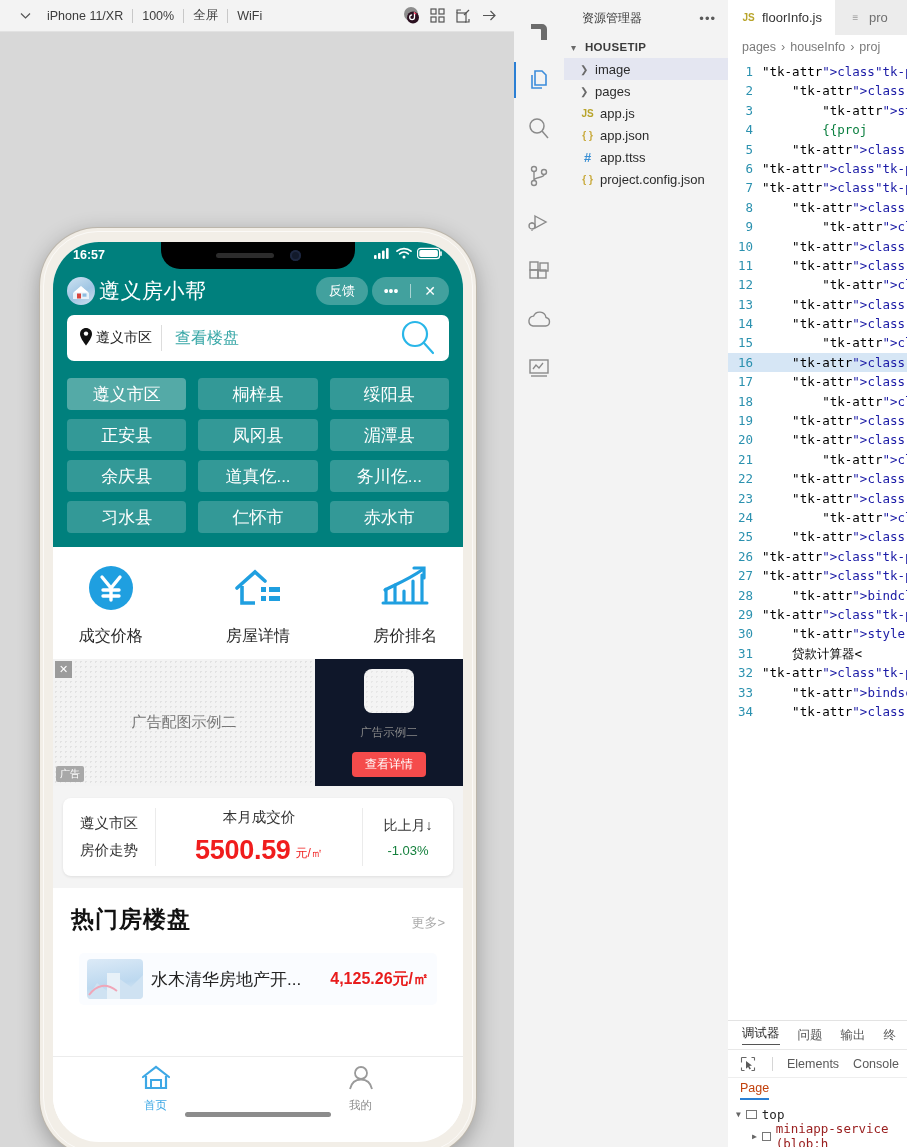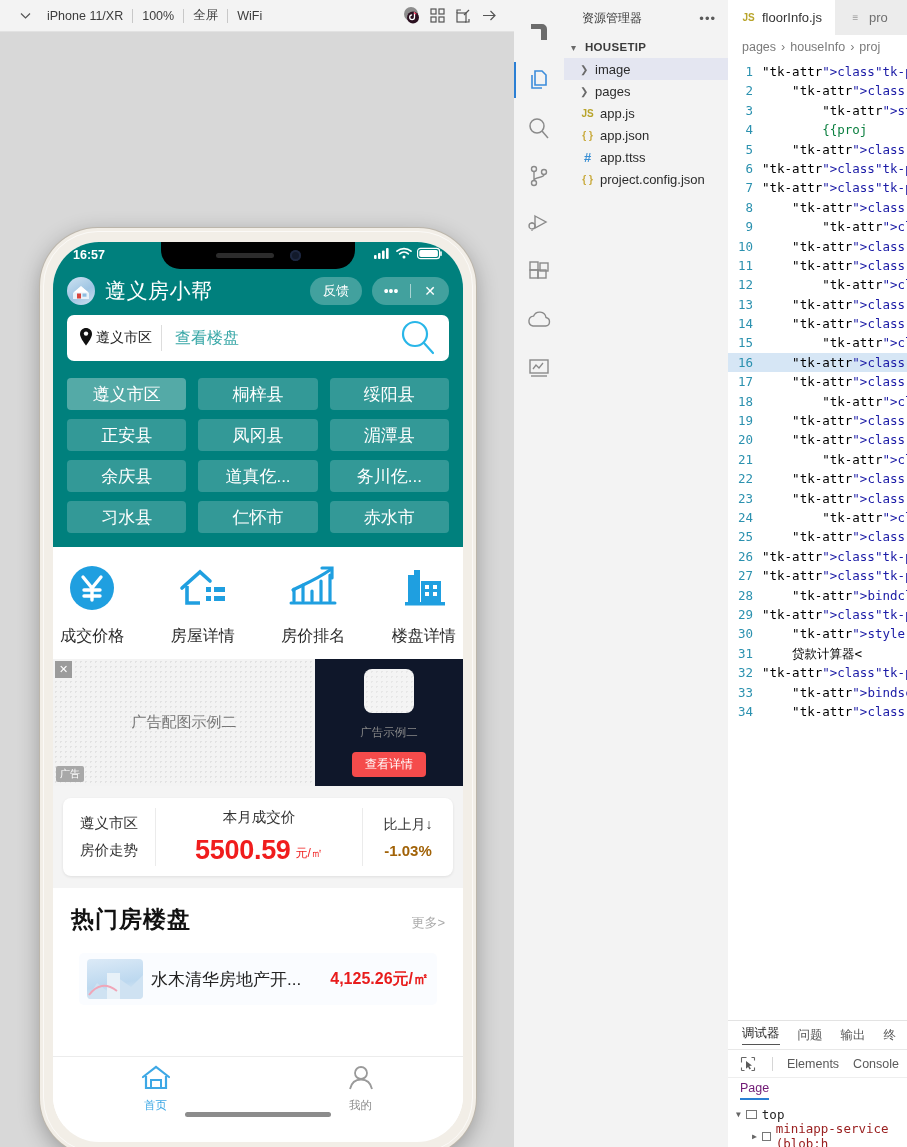--- a/index.html
+++ b/index.html
@@ -59,21 +59,21 @@
                 box-shadow: inset 0 0 0 2px #1d2740; }
 
   
   .app-head { background: #00807d; padding-top: 0; }
   .statusbar {
     height: 25px; display: flex; align-items: center; justify-content: space-between;
     padding: 0 20px; color: #fff; font-size: 12.5px; font-weight: bold;
   }
   .sb-right { display: flex; align-items: center; gap: 5px; }
   .titlebar {
-    height: 48px; display: flex; align-items: center; padding: 0 14px; gap: 10px;
+    height: 48px; display: flex; align-items: center; padding: 0 14px; gap: 4px;
   }
   .logo {
     width: 28px; height: 28px; border-radius: 50%; overflow: hidden; flex: 0 0 28px;
     background: linear-gradient(150deg,#cfe3f2 0%,#9fc5e3 55%,#cfe0ee 100%);
     display: flex; align-items: center; justify-content: center;
   }
   .app-title { color: #fff; font-size: 21px; letter-spacing: .5px; }
   .tb-spacer { flex: 1; }
   .pill {
     background: rgba(255,255,255,.26); color: #fff; border-radius: 15px;
@@ -150,21 +150,21 @@
   .pc-col { display: flex; flex-direction: column; align-items: center; justify-content: center; gap: 8px; }
   .pc-left { width: 92px; font-size: 14.5px; color: #333; }
   .pc-divider { width: 1px; background: #ebebeb; margin: 10px 0; }
   .pc-mid { flex: 1; }
   .pc-mid .top { font-size: 14.5px; color: #333; }
   .pc-mid .bot { display: flex; align-items: flex-end; gap: 5px; }
   .pc-price { color: #f01d1d; font-size: 27px; font-weight: bold; letter-spacing: -.3px; }
   .pc-unit { color: #f01d1d; font-size: 12px; padding-bottom: 4px; }
   .pc-right { width: 90px; }
   .pc-right .top { font-size: 14px; color: #333; }
-  .pc-right .bot { font-size: 15px; font-weight: bold; color: #a16207; }
+  .pc-right .bot { font-size: 13px; font-weight: normal; color: #15803d; }
 
   
   .hot { background: #fff; padding: 16px 18px 0; }
   .hothead { display: flex; align-items: baseline; }
   .hottitle { font-size: 23px; font-weight: bold; color: #111; letter-spacing: 1px; }
   .hotmore { margin-left: auto; font-size: 13px; color: #aaa; }
   .hotlist { padding: 18px 8px 0; }
   .hotrow { display: flex; align-items: center; gap: 8px; background: #fafcff; padding: 6px 8px; border-radius: 5px;}
   .hotthumb { width: 56px; height: 40px; border-radius: 4px; overflow: hidden;
     background: linear-gradient(170deg,#dceaf7 0%,#bcd8ef 60%,#e9f0f6 100%); flex: 0 0 56px; display:flex;align-items:flex-end;justify-content:center;}
@@ -244,21 +244,21 @@
   .panel { flex: 0 0 auto; border-top: 1px solid #e3e3e3; background: #fff; }
   .panel-tabs { height: 28px; display: flex; align-items: center; gap: 18px; padding-left: 14px; font-size: 12.5px; color: #555; }
   .panel-tabs .pt.active { color: #222; border-bottom: 1px solid #555; padding-bottom: 2px; }
   .devtools-bar {
     height: 28px; display: flex; align-items: center; gap: 14px; padding-left: 10px;
     font-size: 12.5px; color: #5a5a5a; border-top: 1px solid #e8e8e8;
   }
   .dt-ico { width: 20px; height: 18px; display: flex; align-items: center; justify-content: center; color: #555; }
   .dt-sep { width: 1px; height: 14px; background: #d6d6d6; }
   .page-tab { height: 26px; display: flex; align-items: center; padding-left: 12px; font-size: 12.5px;
-    color: #701a75; border-top: 1px solid #eee; }
+    color: #c2410c; border-top: 1px solid #eee; }
   .page-tab .pg { border-bottom: 2px solid #2a7fd4; padding-bottom: 3px; }
   .domrow { height: 22px; display: flex; align-items: center; gap: 5px; font-size: 12.5px;
     font-family: "DejaVu Sans Mono", "Liberation Mono", monospace; color: #222; }
   .domrow.r1 { padding-left: 8px; }
   .domrow.r2 { padding-left: 24px; color: #9a2020; }
   .tri { font-size: 8px; color: #666; }
   .boxico { width: 11px; height: 9px; border: 1px solid #777; display: inline-block; }
 </style>
 </head>
 <body>
@@ -440,34 +440,20 @@
             <div class="icell">
               <span>
                 <svg width="54" height="54" viewBox="0 0 54 54">
                   <path d="M8 40V28M17 40V24M26 40V30M35 40V20M44 40V14" stroke="#1f9fe0" stroke-width="3.2" stroke-linecap="round"></path>
                   <path d="M7 29C16 24 28 20 44 9" fill="none" stroke="#1f9fe0" stroke-width="3.2" stroke-linecap="round"></path>
                   <path d="M36 7h10v10" fill="none" stroke="#1f9fe0" stroke-width="3.2" stroke-linecap="round"></path>
                   <path d="M5 42h44" stroke="#1f9fe0" stroke-width="3" stroke-linecap="round"></path>
                 </svg>
               </span>
               <span class="lbl">房价排名</span>
-            </div>
-            <div class="icell">
-              <span>
-                <svg width="54" height="54" viewBox="0 0 54 54">
-                  <path d="M11 41V14h6v-5h6v32z" fill="#1f9fe0"></path>
-                  <rect x="24" y="20" width="20" height="21" fill="#1f9fe0"></rect>
-                  <rect x="28" y="24" width="4" height="4" fill="#fff"></rect>
-                  <rect x="36" y="24" width="4" height="4" fill="#fff"></rect>
-                  <rect x="28" y="31" width="4" height="4" fill="#fff"></rect>
-                  <rect x="36" y="31" width="4" height="4" fill="#fff"></rect>
-                  <rect x="8" y="41" width="40" height="3.5" fill="#1f9fe0"></rect>
-                </svg>
-              </span>
-              <span class="lbl">楼盘详情</span>
             </div>
           </div>
 
           <div class="adwrap">
             <div class="adleft">
               <div class="adclose">✕</div>
               <div class="adtext">广告配图示例二</div>
               <div class="adtag">广告</div>
             </div>
             <div class="adright">

